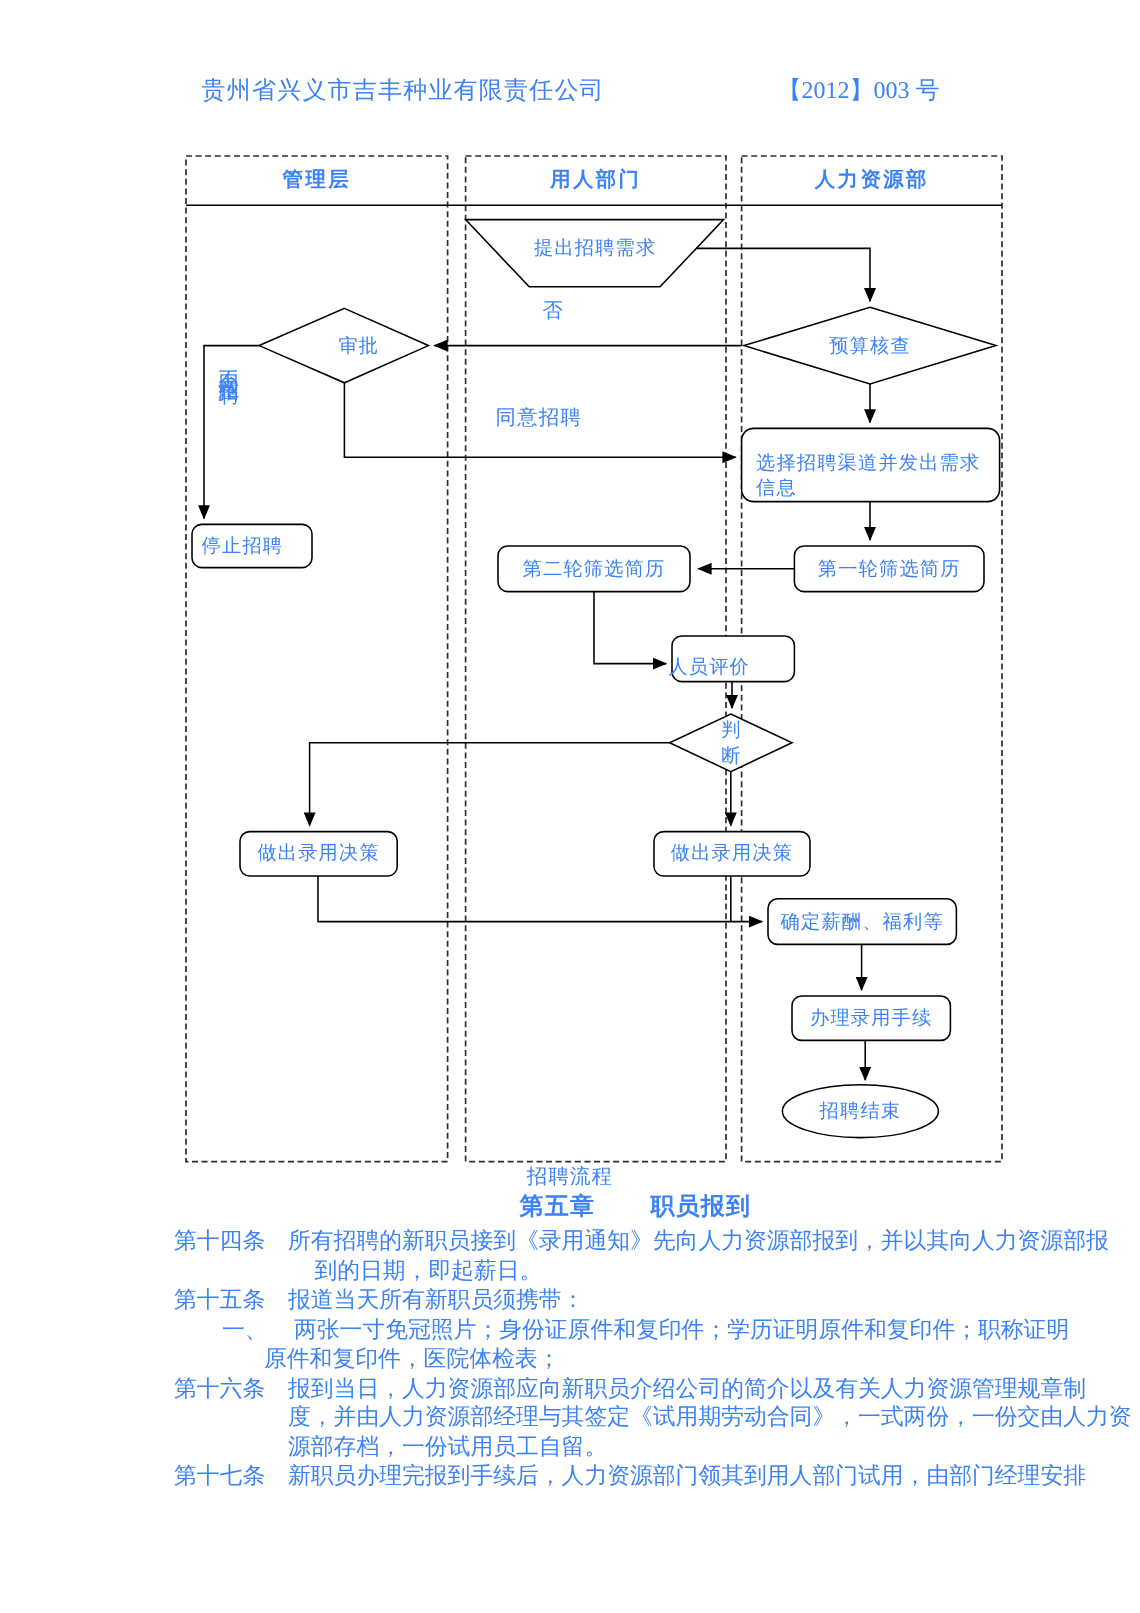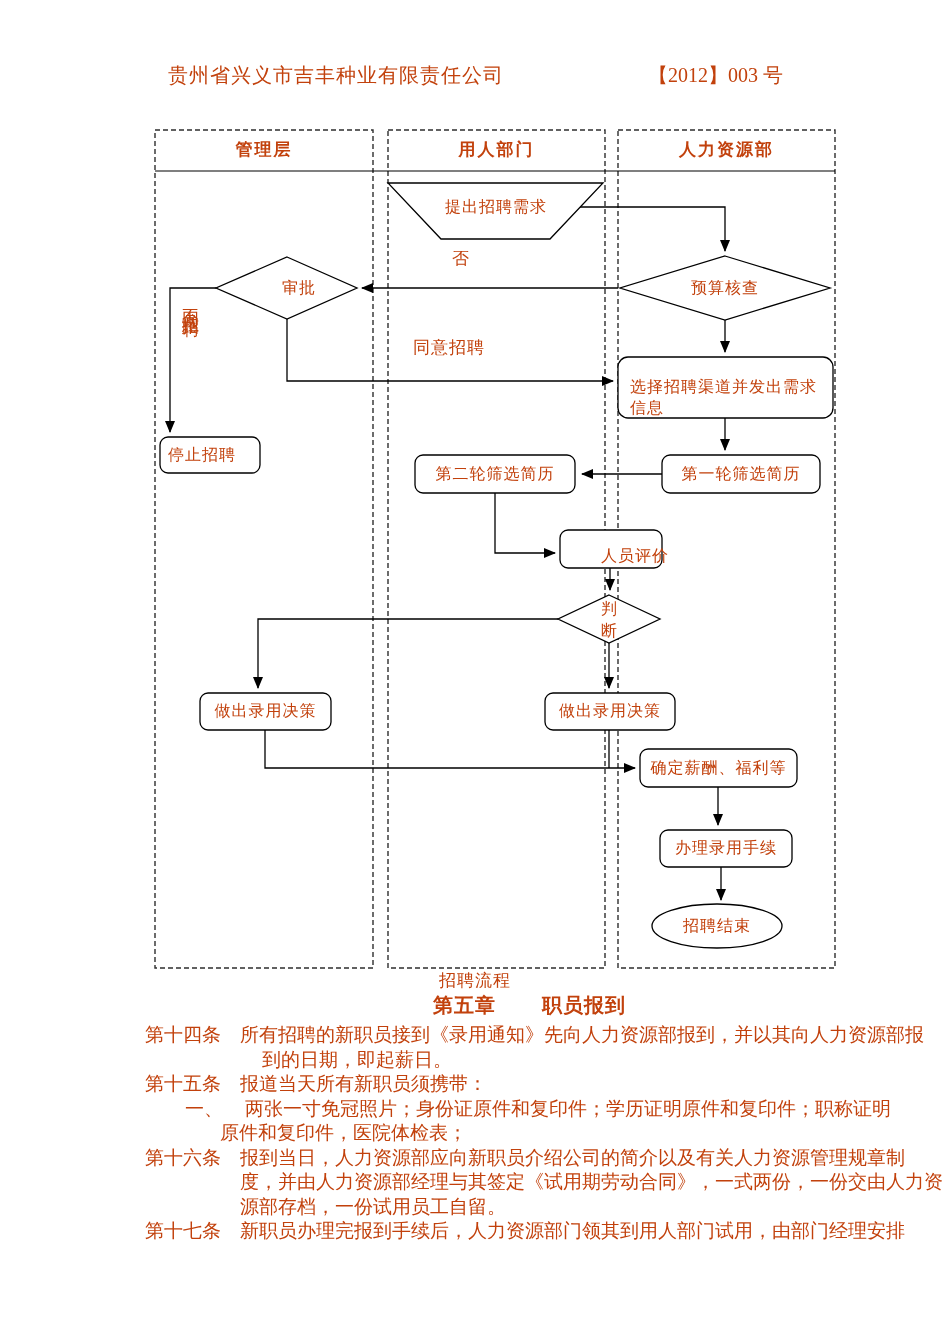--- a/index.html
+++ b/index.html
@@ -2,21 +2,21 @@
 <html><head>
 <meta charset="utf-8">
 <style>
   html,body{margin:0;padding:0;background:#888;}
   .page{
     position:relative;
     width:950px;height:1344px;
     margin:0 auto;
     background:#ffffff;
     font-family:"Liberation Serif","DejaVu Serif",serif;
-    color:#c2410c;
+    color:#3b82f6;
     overflow:hidden;
   }
   .abs{position:absolute;}
   
   .doc-header-company{left:168px;top:62px;font-size:20px;letter-spacing:1px;}
   .doc-header-number{left:648px;top:62px;font-size:20px;}
   
   .flow-svg{left:0;top:0;}
   
   .lane-title{top:137px;height:26px;text-align:center;font-size:17px;font-weight:bold;letter-spacing:2px;line-height:26px;}
@@ -107,21 +107,21 @@
   <div class="abs node-label" style="left:420px;top:192px;width:152px;height:30px;">提出招聘需求</div>
   <div class="abs node-label" style="left:655px;top:275px;width:140px;height:26px;">预算核查</div>
   <div class="abs node-label" style="left:249px;top:275px;width:100px;height:26px;">审批</div>
   <div class="abs node-label" style="left:160px;top:437px;width:84px;height:36px;">停止招聘</div>
   <div class="abs node-label left2" style="left:618px;top:357px;width:215px;height:61px;justify-content:flex-end;">
     <span>选择招聘渠道并发出需求</span>
     <span>信息</span>
   </div>
   <div class="abs node-label" style="left:662px;top:455px;width:158px;height:38px;">第一轮筛选简历</div>
   <div class="abs node-label" style="left:415px;top:455px;width:160px;height:38px;">第二轮筛选简历</div>
-  <div class="abs node-label" style="left:584px;top:530px;width:102px;height:52px;font-family:Liberation Serif, serif;">人员评价</div>
+  <div class="abs node-label" style="left:540px;top:530px;width:102px;height:52px;font-family:Liberation Serif, serif;">人员评价</div>
   <div class="abs node-label vstack" style="left:585px;top:597px;width:48px;height:46px;">
     <span>判</span>
     <span>断</span>
   </div>
   <div class="abs node-label" style="left:200px;top:693px;width:131px;height:37px;">做出录用决策</div>
   <div class="abs node-label" style="left:545px;top:693px;width:130px;height:37px;">做出录用决策</div>
   <div class="abs node-label" style="left:640px;top:749px;width:157px;height:38px;">确定薪酬、福利等</div>
   <div class="abs node-label" style="left:660px;top:830px;width:132px;height:37px;">办理录用手续</div>
   <div class="abs node-label" style="left:652px;top:905px;width:130px;height:42px;">招聘结束</div>
 

